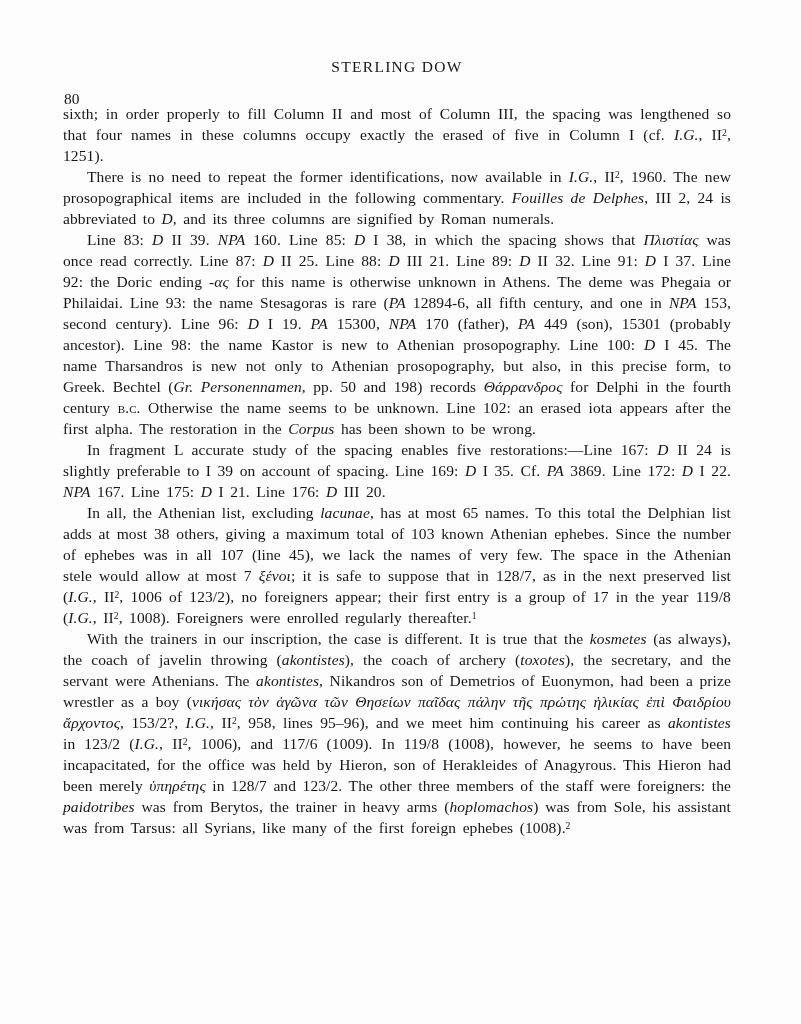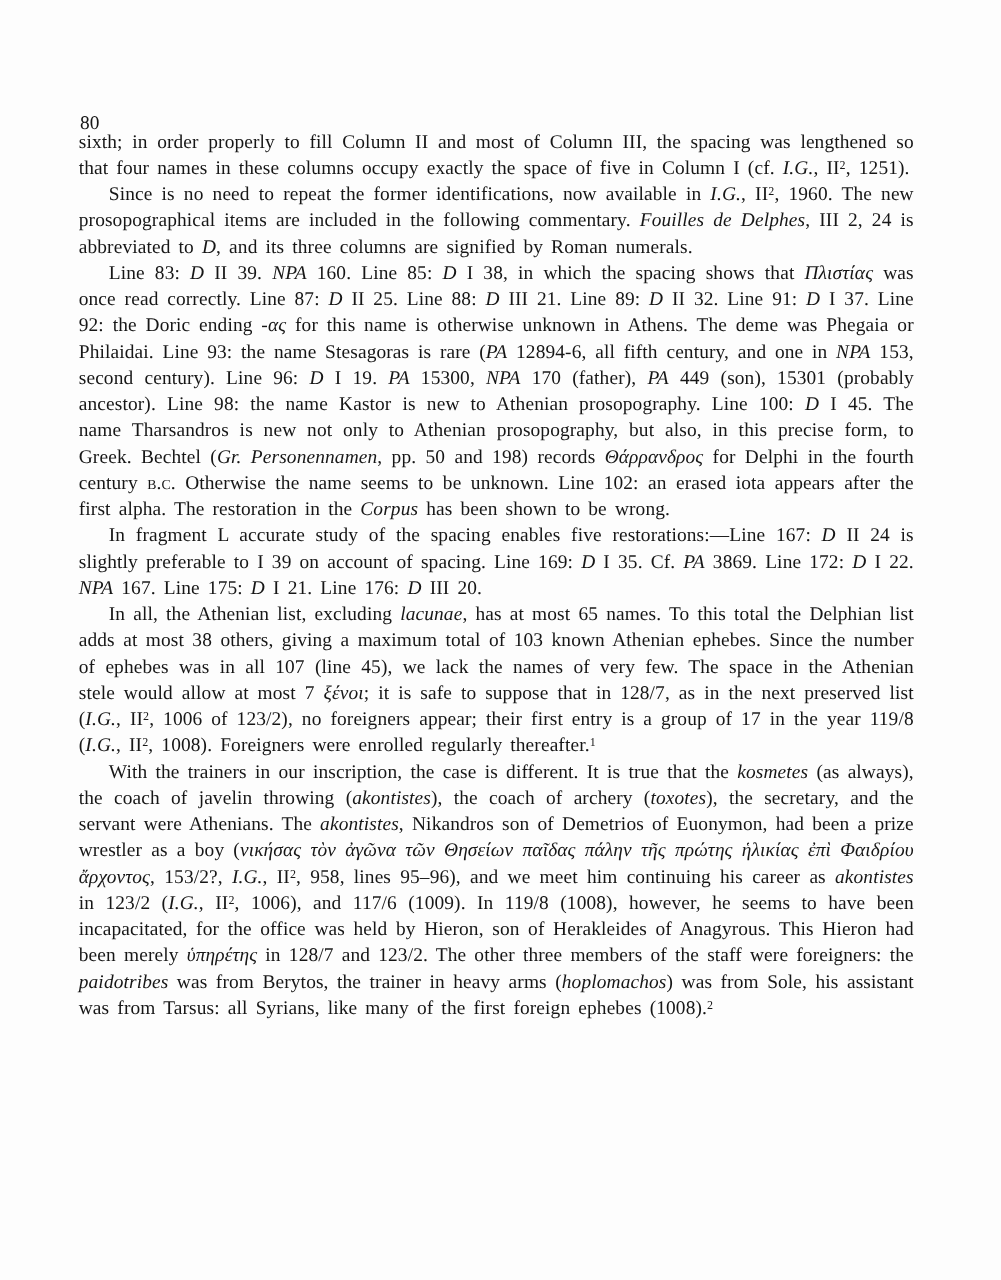--- a/index.html
+++ b/index.html
@@ -53,24 +53,25 @@
     text-align: left;
     word-spacing: 0.06em;
   }
 </style>
 </head>
 <body>
 
 <div class="page">
   <header class="running-header">
     <span class="page-num">80</span>
+    <span class="running-head">STERLING DOW</span>
   </header>
   <main class="body-text">
-      <p class=""><span>sixth; in order properly to fill Column II and most of Column III, the spacing was lengthened so that four names in these columns occupy exactly the space of five in Column I (cf. </span><i>I.G.</i><span>, II</span><sup>2</sup><span>, 1251).</span></p>
-      <p class="indent"><span>Since is no need to repeat the former identifications, now available in </span><i>I.G.</i><span>, II</span><sup>2</sup><span>, 1960.  The new prosopographical items are included in the following commentary.  </span><i>Fouilles de Delphes</i><span>, III 2, 24 is abbreviated to </span><i>D</i><span>, and its three columns are signified by Roman numerals.</span></p>
+      <p class=""><span>sixth; in order properly to fill Column II and most of Column III, the spacing was lengthened so that four names in these columns occupy exactly the erased of five in Column I (cf. </span><i>I.G.</i><span>, II</span><sup>2</sup><span>, 1251).</span></p>
+      <p class="indent"><span>There is no need to repeat the former identifications, now available in </span><i>I.G.</i><span>, II</span><sup>2</sup><span>, 1960.  The new prosopographical items are included in the following commentary.  </span><i>Fouilles de Delphes</i><span>, III 2, 24 is abbreviated to </span><i>D</i><span>, and its three columns are signified by Roman numerals.</span></p>
       <p class="indent"><span>Line 83:  </span><i>D</i><span> II 39.  </span><i>NPA</i><span> 160.  Line 85:  </span><i>D</i><span> I 38, in which the spacing shows that </span><i class="gk">Πλιστίας</i><span> was once read correctly.  Line 87:  </span><i>D</i><span> II 25.  Line 88:  </span><i>D</i><span> III 21.  Line 89:  </span><i>D</i><span> II 32.  Line 91:  </span><i>D</i><span> I 37.  Line 92:  the Doric ending </span><i class="gk">-ας</i><span> for this name is otherwise unknown in Athens.  The deme was Phegaia or Philaidai.  Line 93:  the name Stesagoras is rare (</span><i>PA</i><span> 12894-6, all fifth century, and one in </span><i>NPA</i><span> 153, second century).  Line 96:  </span><i>D</i><span> I 19.  </span><i>PA</i><span> 15300, </span><i>NPA</i><span> 170 (father), </span><i>PA</i><span> 449 (son), 15301 (probably ancestor).  Line 98:  the name Kastor is new to Athenian prosopography.  Line 100:  </span><i>D</i><span> I 45.  The name Tharsandros is new not only to Athenian prosopography, but also, in this precise form, to Greek.  Bechtel (</span><i>Gr. Personennamen</i><span>, pp. 50 and 198) records </span><i class="gk">Θάρρανδρος</i><span> for Delphi in the fourth century </span><span class="sc">b.c.</span><span>  Otherwise the name seems to be unknown.  Line 102:  an erased iota appears after the first alpha.  The restoration in the </span><i>Corpus</i><span> has been shown to be wrong.</span></p>
       <p class="indent"><span>In fragment L accurate study of the spacing enables five restorations:—Line 167:  </span><i>D</i><span> II 24 is slightly preferable to I 39 on account of spacing.  Line 169:  </span><i>D</i><span> I 35.  Cf. </span><i>PA</i><span> 3869.  Line 172:  </span><i>D</i><span> I 22.  </span><i>NPA</i><span> 167.  Line 175:  </span><i>D</i><span> I 21.  Line 176:  </span><i>D</i><span> III 20.</span></p>
       <p class="indent"><span>In all, the Athenian list, excluding </span><i>lacunae</i><span>, has at most 65 names.  To this total the Delphian list adds at most 38 others, giving a maximum total of 103 known Athenian ephebes.  Since the number of ephebes was in all 107 (line 45), we lack the names of very few.  The space in the Athenian stele would allow at most 7 </span><i class="gk">ξένοι</i><span>; it is safe to suppose that in 128/7, as in the next preserved list (</span><i>I.G.</i><span>, II</span><sup>2</sup><span>, 1006 of 123/2), no foreigners appear; their first entry is a group of 17 in the year 119/8 (</span><i>I.G.</i><span>, II</span><sup>2</sup><span>, 1008).  Foreigners were enrolled regularly thereafter.</span><sup>1</sup></p>
       <p class="indent"><span>With the trainers in our inscription, the case is different.  It is true that the </span><i>kosmetes</i><span> (as always), the coach of javelin throwing (</span><i>akontistes</i><span>), the coach of archery (</span><i>toxotes</i><span>), the secretary, and the servant were Athenians.  The </span><i>akontistes</i><span>, Nikandros son of Demetrios of Euonymon, had been a prize wrestler as a boy (</span><i class="gk">νικήσας τὸν ἀγῶνα τῶν Θησείων παῖδας πάλην τῆς πρώτης ἡλικίας ἐπὶ Φαιδρίου ἄρχοντος</i><span>, 153/2?, </span><i>I.G.</i><span>, II</span><sup>2</sup><span>, 958, lines 95–96), and we meet him continuing his career as </span><i>akontistes</i><span> in 123/2 (</span><i>I.G.</i><span>, II</span><sup>2</sup><span>, 1006), and 117/6 (1009).  In 119/8 (1008), however, he seems to have been incapacitated, for the office was held by Hieron, son of Herakleides of Anagyrous.  This Hieron had been merely </span><i class="gk">ὑπηρέτης</i><span> in 128/7 and 123/2.  The other three members of the staff were foreigners: the </span><i>paidotribes</i><span> was from Berytos, the trainer in heavy arms (</span><i>hoplomachos</i><span>) was from Sole, his assistant was from Tarsus:  all Syrians, like many of the first foreign ephebes (1008).</span><sup>2</sup></p>
     </main>
   <footer class="footnotes">
     </footer>
 </div>
 
 </body></html>

